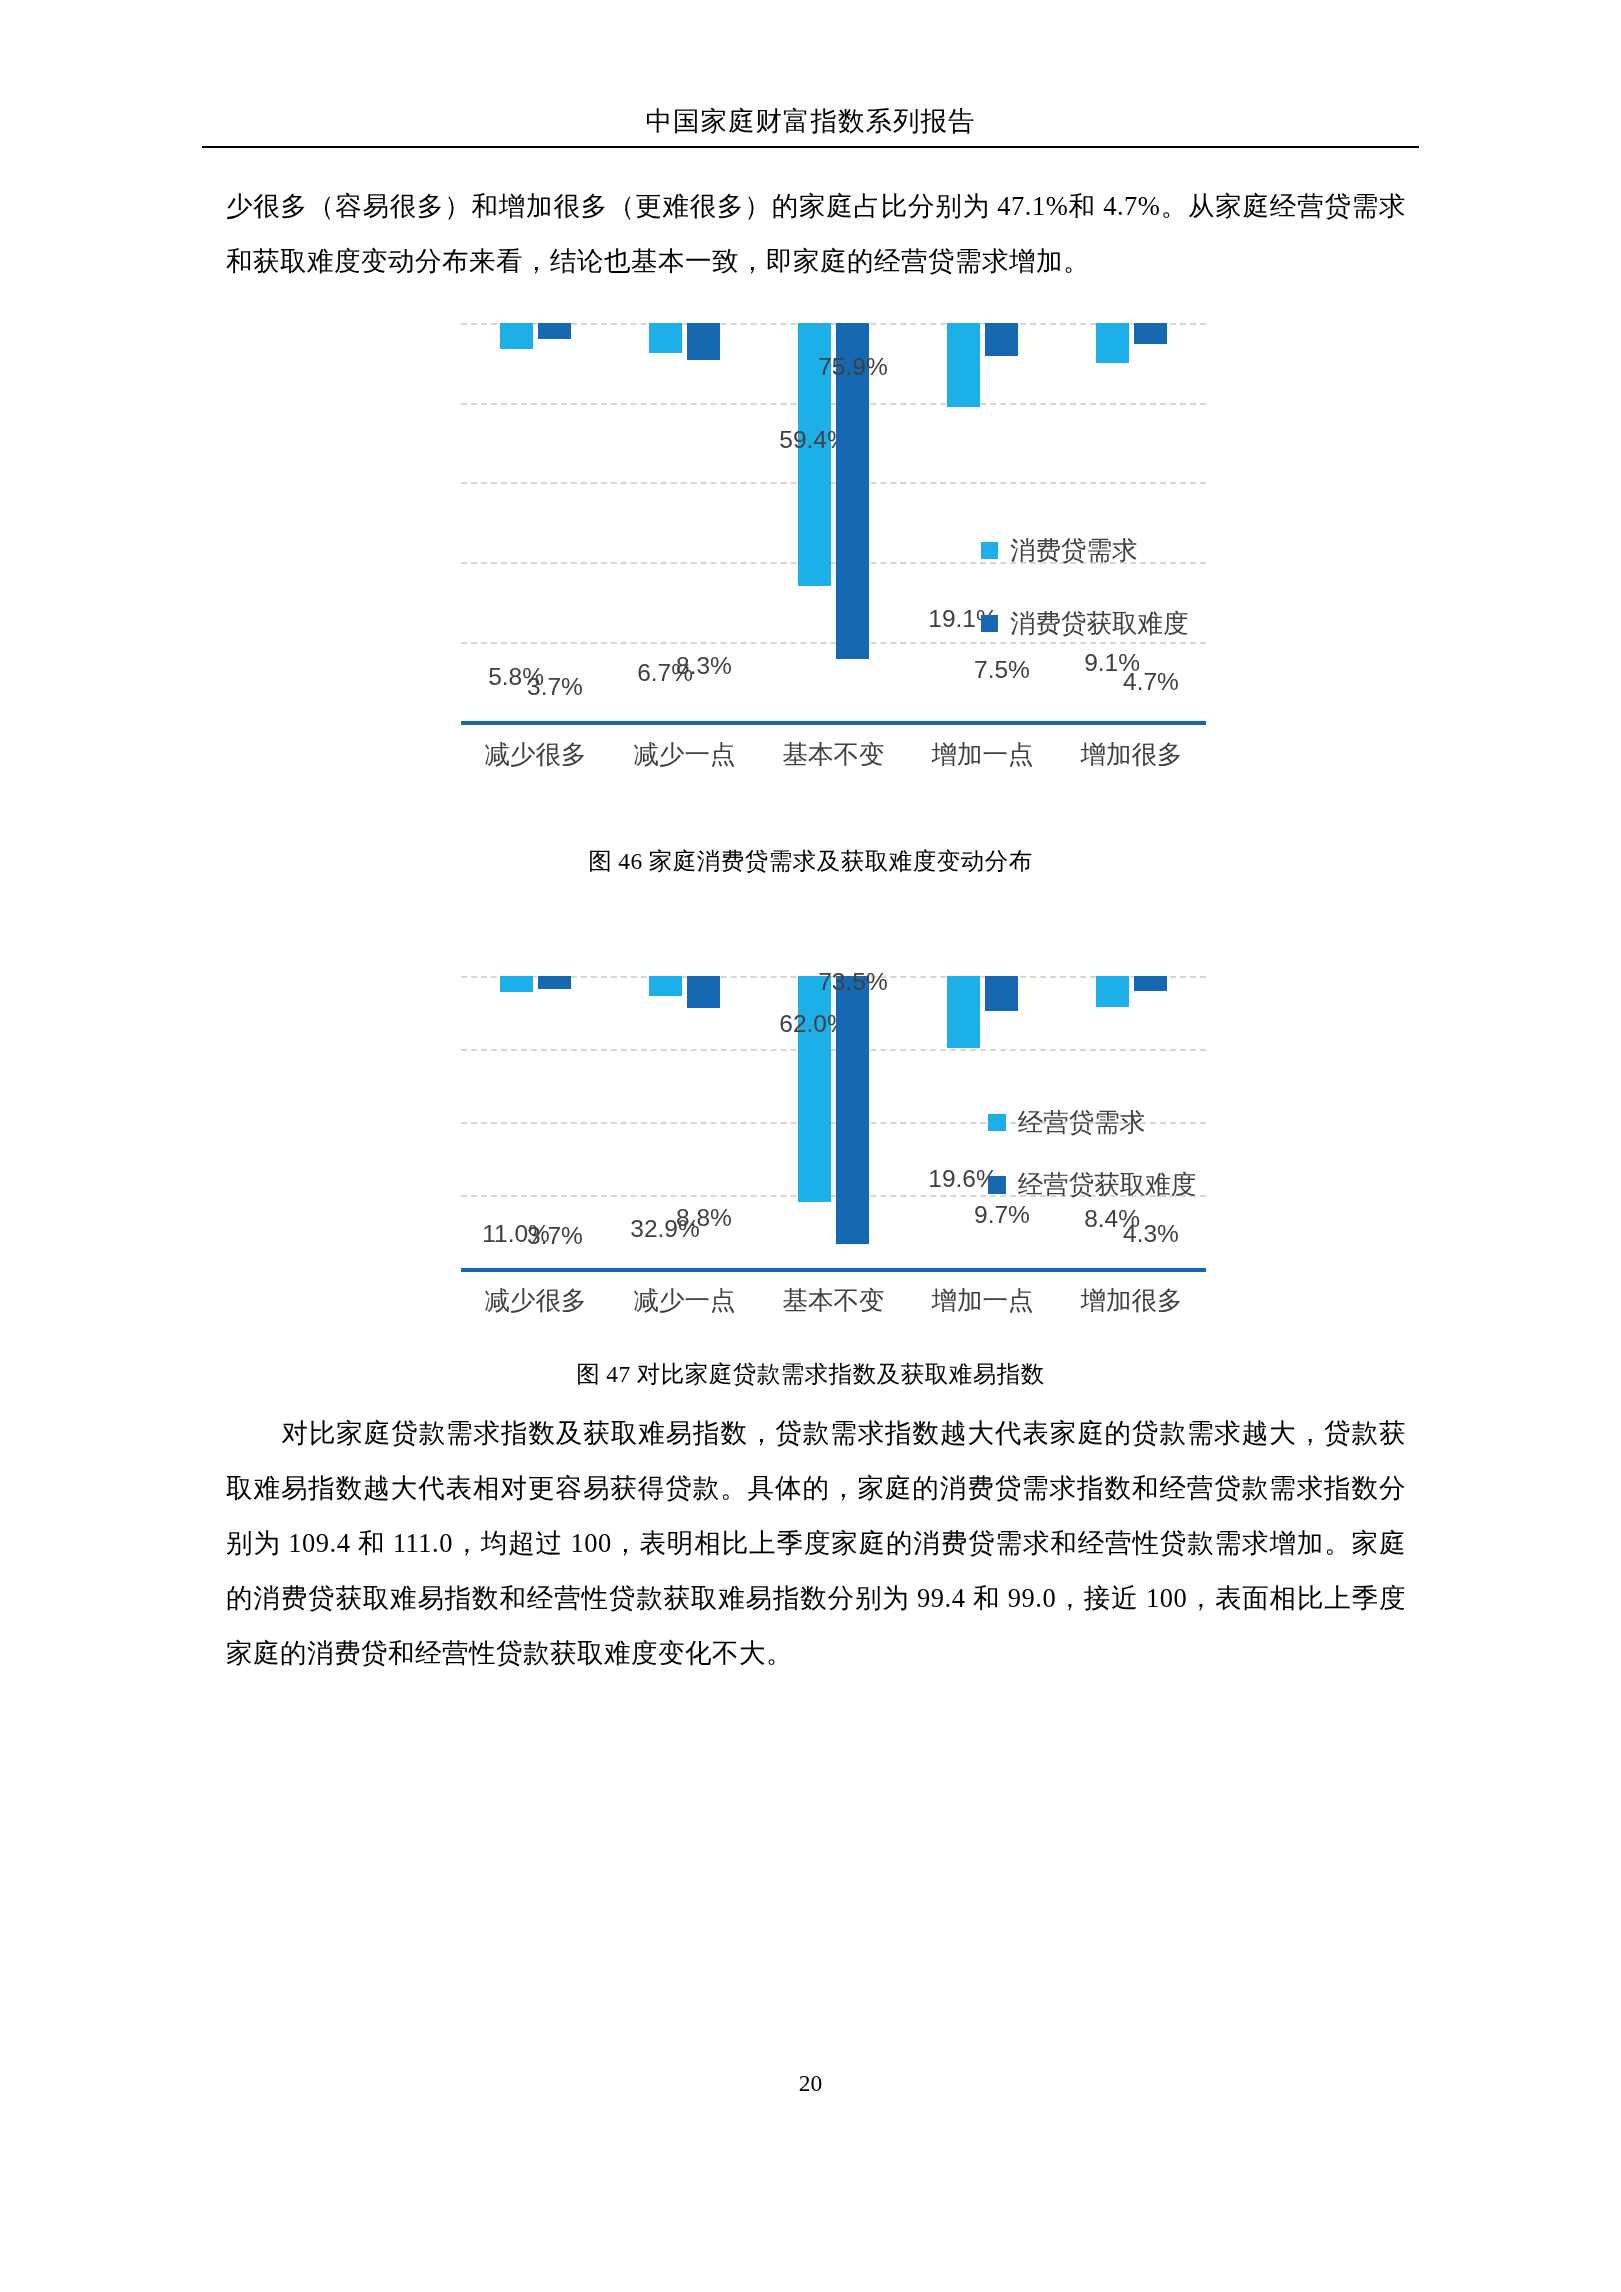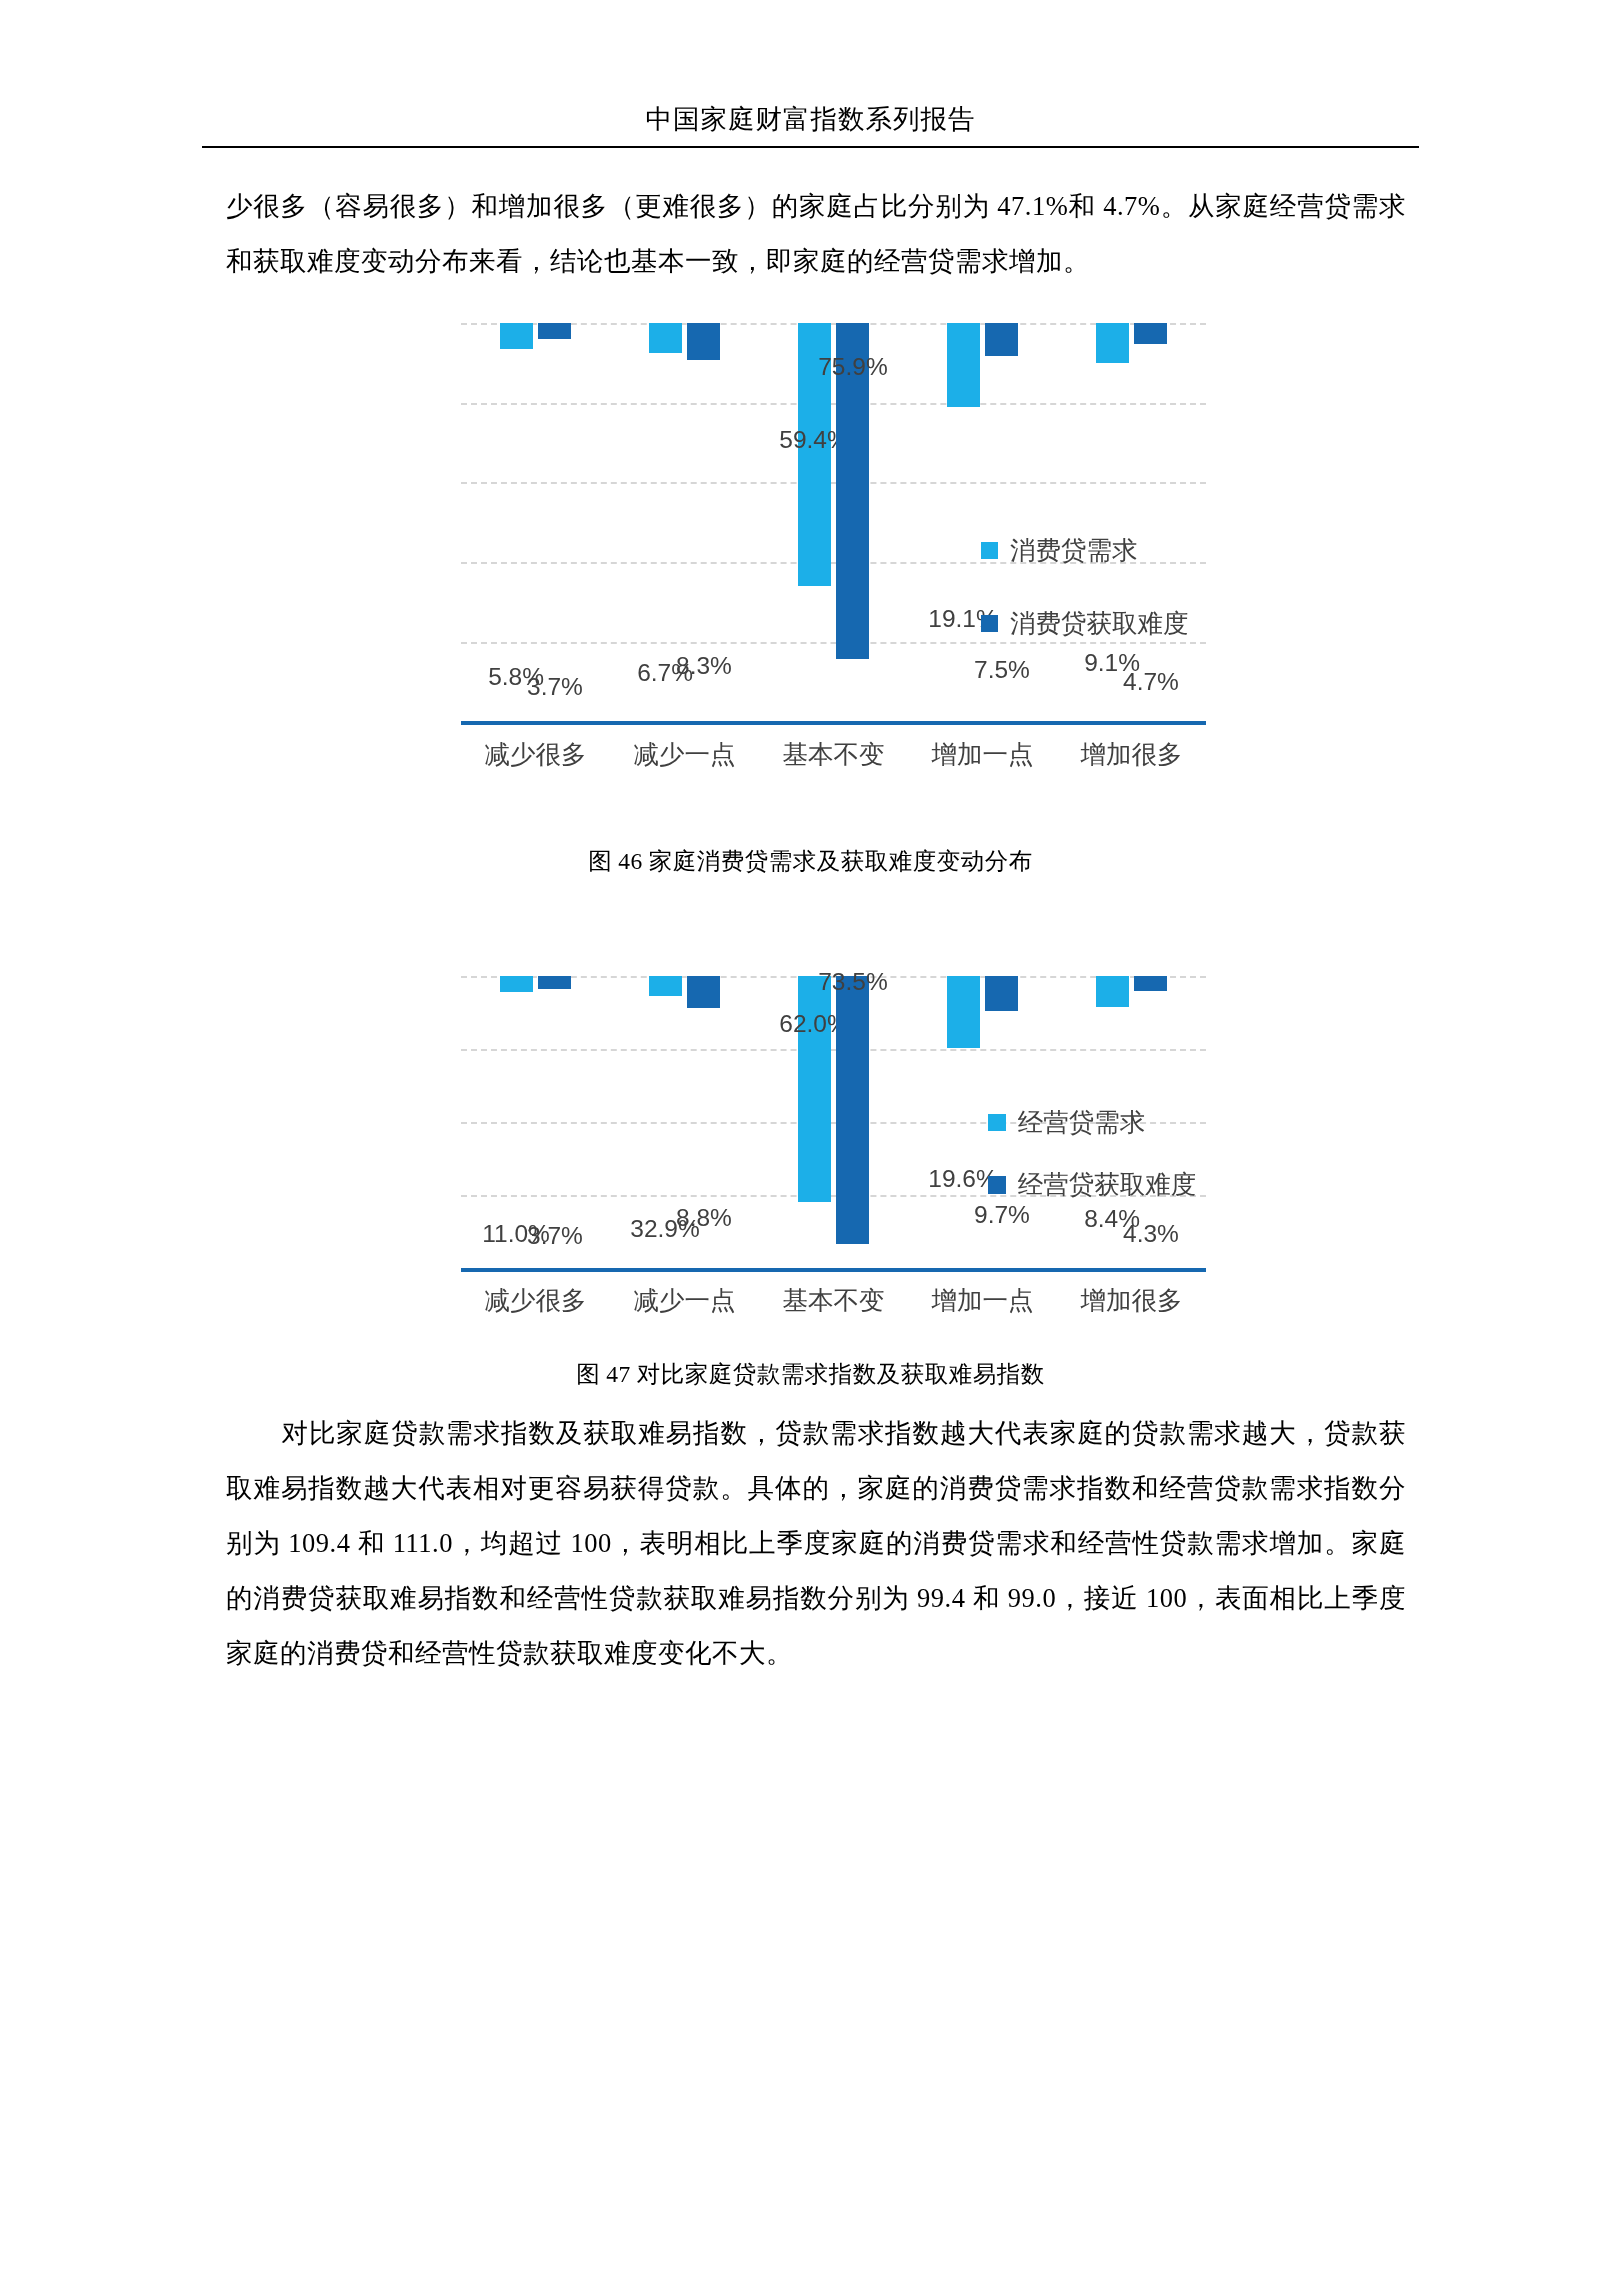--- a/index.html
+++ b/index.html
@@ -21,21 +21,21 @@
     padding: 0;
   }
 
   
   .header-zone {
     position: absolute;
     left: 0; right: 0; top: 106px;
     text-align: center;
   }
   .header-title {
-    font-family: Liberation Mono, monospace;
+    font-family: Liberation Serif, serif;
     font-size: 26.5px;
     letter-spacing: 1px;
     color: #000;
     line-height: 1.2;
     font-weight: 400;
   }
   .header-rule {
     margin: 7.8px auto 0 auto;
     width: 1217px;
     border-top: 2.9px solid #000;
@@ -353,15 +353,16 @@
     </div>
   </div>
   <div class="caption" style="top:1358px;">
     <span>图</span><span class="num">47</span><span>对比家庭贷款需求指数及获取难易指数</span>
   </div>
 
   <div class="body-block para-bottom">
     <span class="indent"></span><span>对比家庭贷款需求指数及获取难易指数，贷款需求指数越大代表家庭的贷款需求越大，贷款获取难易指数越大代表相对更容易获得贷款。具体的，家庭的消费贷需求指数和经营贷款需求指数分别为 109.4 和 111.0，均超过 100，表明相比上季度家庭的消费贷需求和经营性贷款需求增加。家庭的消费贷获取难易指数和经营性贷款获取难易指数分别为 99.4 和 99.0，接近 100，表面相比上季度家庭的消费贷和经营性贷款获取难度变化不大。</span>
   </div>
 
+  <div class="page-number">20</div>
 
 </div>
 
 
 </body></html>

